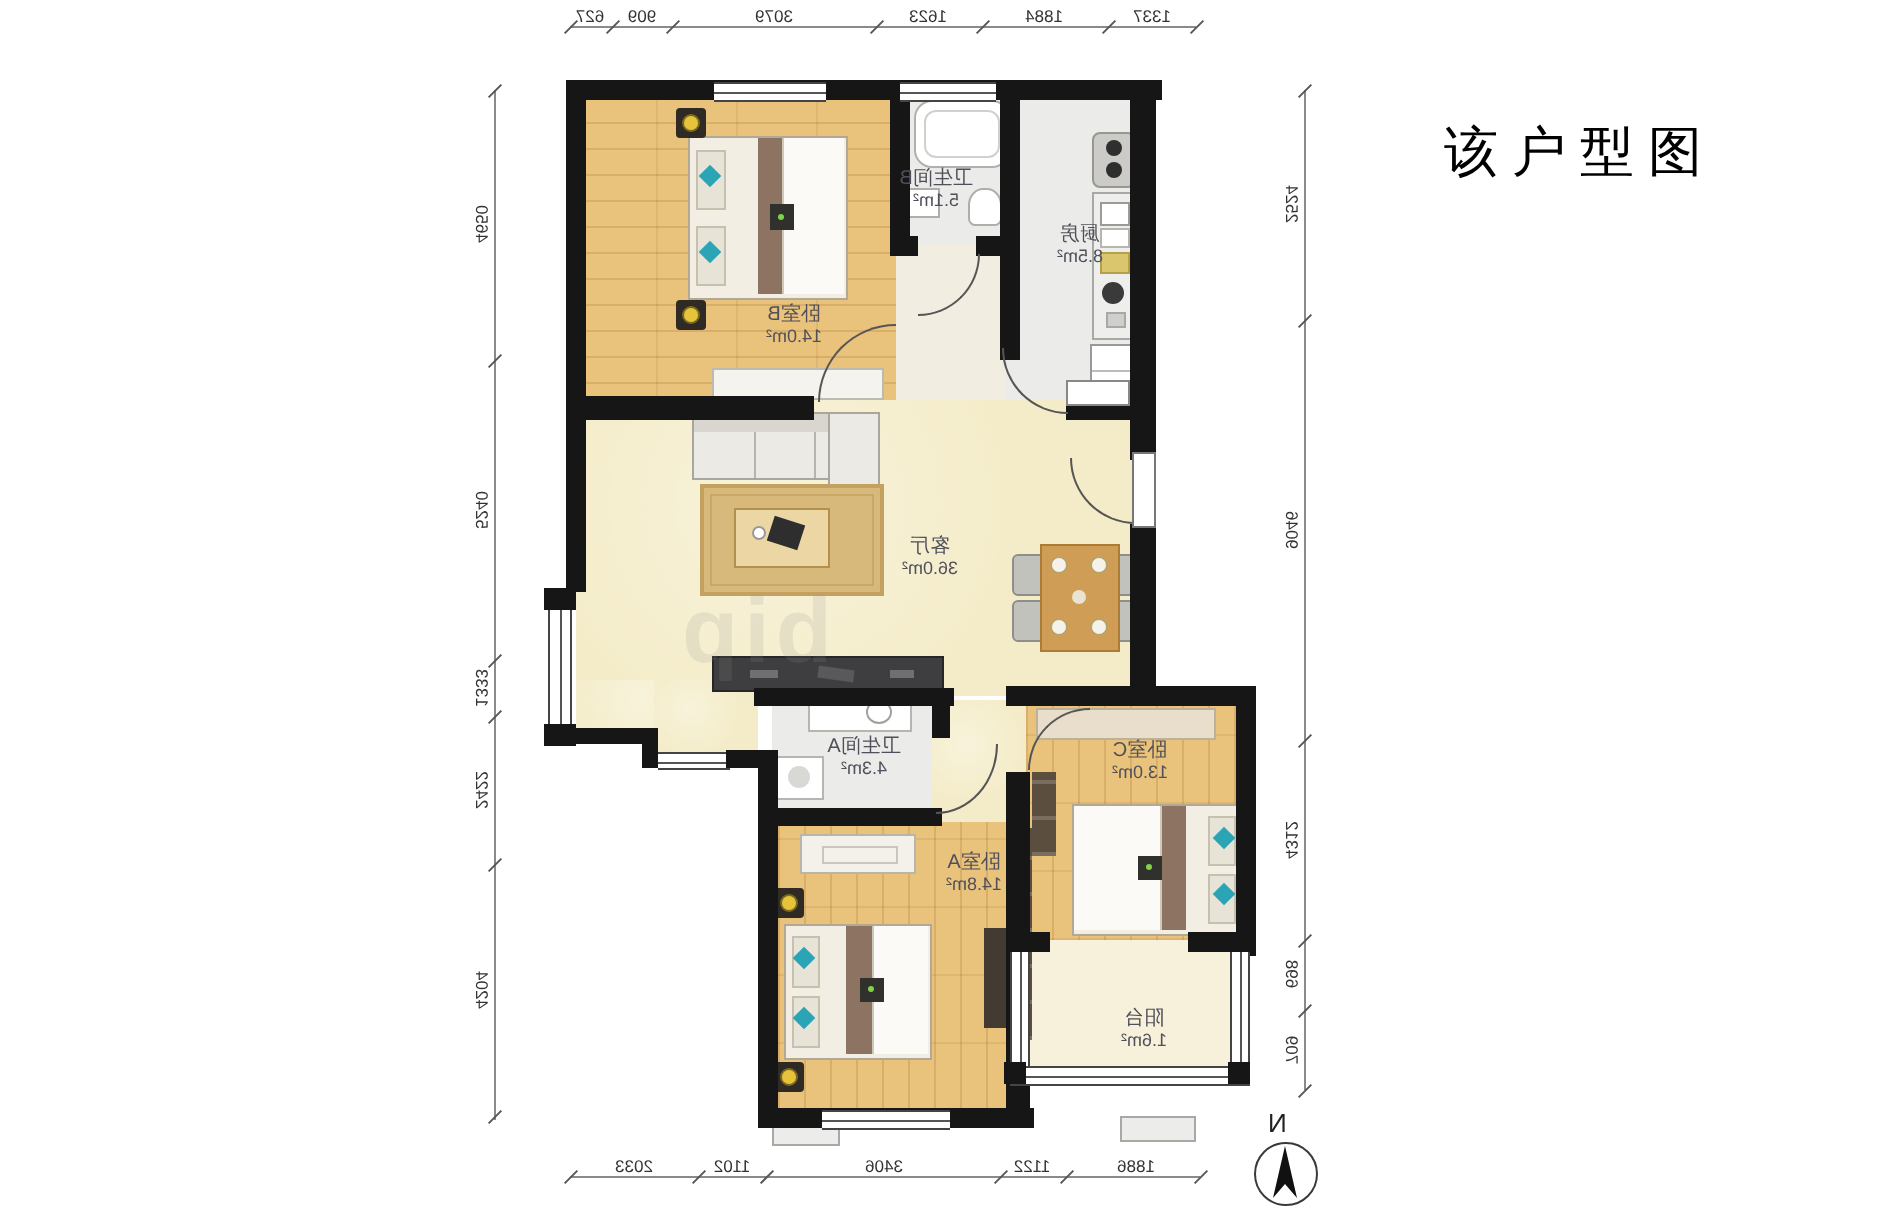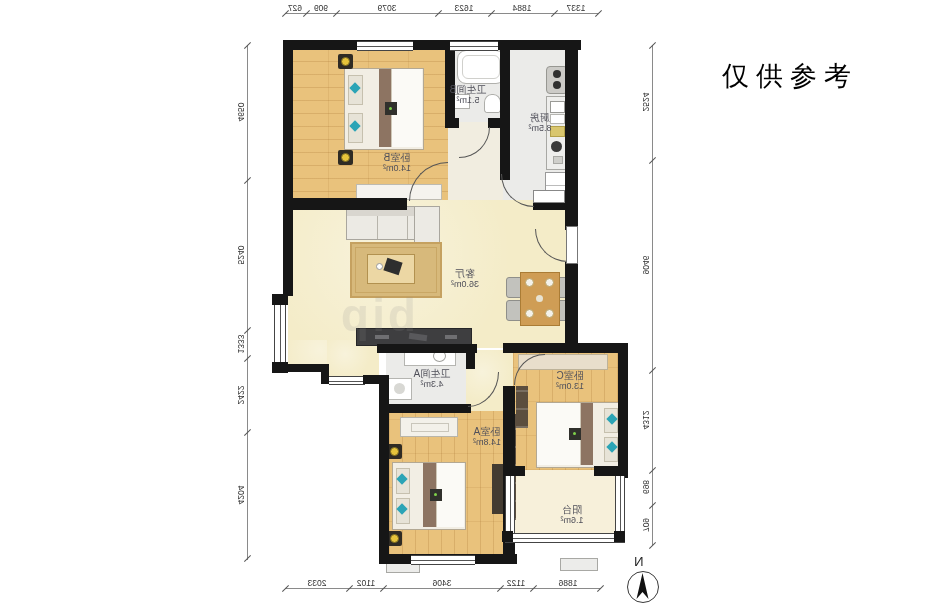--- a/index.html
+++ b/index.html
@@ -315,16 +315,16 @@
   <div class="dlabv" style="left:624px;top:520px;">709</div>
 
   <div class="compass-n" style="left:634px;top:554px;">N</div>
   <div class="abs" style="left:627px;top:571px;width:32px;height:32px;border:1.5px solid #3a3a3a;border-radius:50%;box-sizing:border-box;">
     <svg width="29" height="29" viewBox="0 0 29 29" style="position:absolute;left:0;top:0;">
       <polygon points="14.5,1 20.5,27 14.5,20 8.5,27" fill="#111"></polygon>
     </svg>
   </div>
 
   <div class="note">
-    <div>仅供参考</div>
+    <div>该户型图</div>
   </div>
 
 </div>
 
 </body></html>

